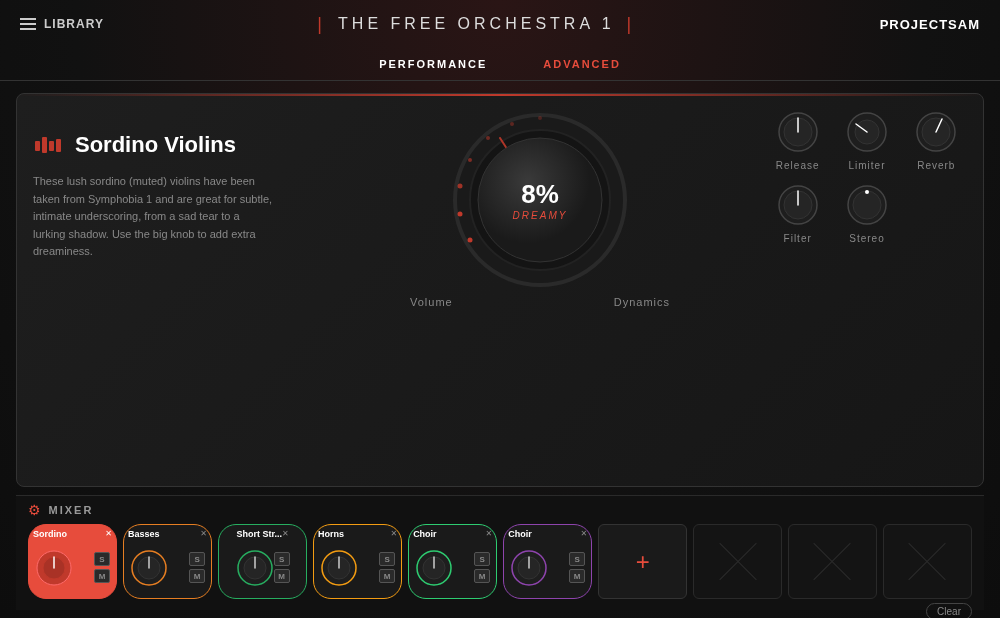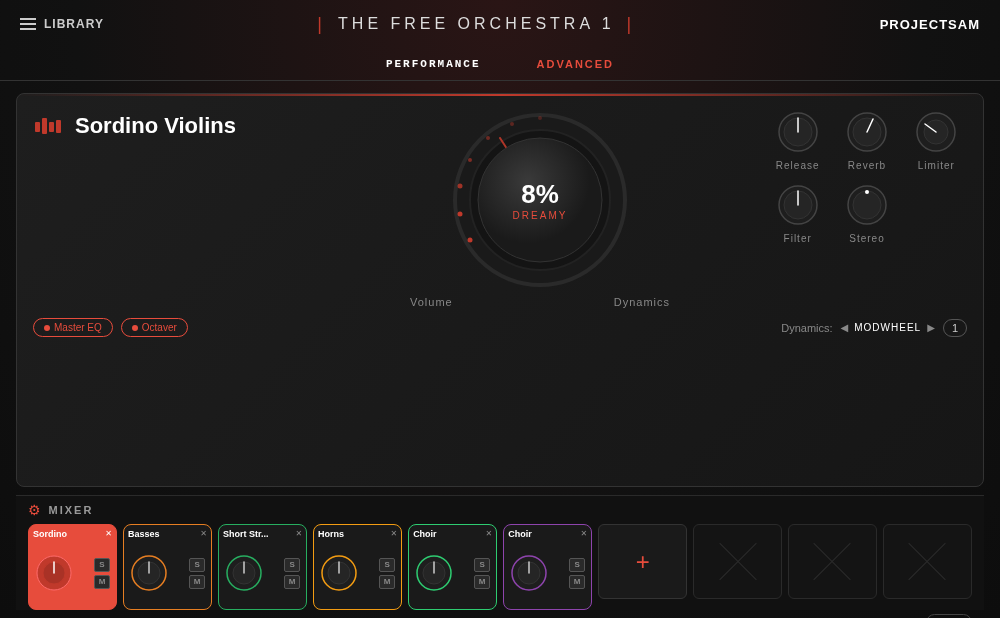--- a/index.html
+++ b/index.html
@@ -96,21 +96,20 @@
       font-size: 11px;
       letter-spacing: 2px;
       padding: 4px 8px;
       cursor: pointer;
       text-transform: uppercase;
       color: #888;
     }
     .tab.active {
       color: #fff;
       font-weight: bold;
-      font-family: Liberation Mono, monospace;
     }
     .tab.highlight {
       color: #e74c3c;
       font-weight: bold;
     }
 
     
     .content-area {
       flex: 1;
       padding: 12px 16px 8px 16px;
@@ -141,20 +140,21 @@
     }
 
     .panel-top {
       display: flex;
       align-items: flex-start;
       justify-content: space-between;
     }
 
     .instrument-info {
       flex: 0 0 280px;
+      margin-top: 19px;
     }
 
     .instrument-name {
       display: flex;
       align-items: center;
       gap: 10px;
       margin-bottom: 12px;
     }
 
     .instrument-icon {
@@ -207,20 +207,21 @@
     .big-knob-value {
       font-size: 26px;
       font-weight: bold;
       color: #fff;
     }
 
     .big-knob-label {
       font-size: 10px;
       color: #e74c3c;
       letter-spacing: 2px;
+      font-style: italic;
     }
 
     .knob-labels {
       display: flex;
       justify-content: space-between;
       width: 260px;
       margin-top: 6px;
     }
 
     .knob-label-text {
@@ -356,38 +357,38 @@
     }
 
     .mixer-tracks {
       display: flex;
       gap: 6px;
       align-items: stretch;
     }
 
     .mixer-track {
       width: 90px;
-      height: 86px;
-      border-radius: 8px;
+      height: 75px;
+      border-radius: 18px;
       border: 1px solid #333;
       background: #1a1a1a;
       padding: 4px;
       display: flex;
       flex-direction: column;
       position: relative;
       cursor: pointer;
     }
 
     .mixer-track.active {
       border-color: #e74c3c;
       background: #e74c3c;
     }
 
     .mixer-track.basses { border-color: #e67e22; }
-    .mixer-track.short-str { border-color: #27ae60; }
+    .mixer-track.short-str { border-color: #27ae60; align-items: center; }
     .mixer-track.horns { border-color: #f39c12; }
     .mixer-track.lows { border-color: #2ecc71; }
     .mixer-track.choir { border-color: #8e44ad; }
 
     .track-header {
       display: flex;
       align-items: center;
       justify-content: space-between;
       margin-bottom: 2px;
     }
@@ -547,20 +548,21 @@
           <div class="instrument-name">
 
             <svg class="instrument-icon" viewBox="0 0 32 32">
               <rect x="2" y="12" width="5" height="10" rx="1" fill="#c0392b"></rect>
               <rect x="9" y="8" width="5" height="16" rx="1" fill="#c0392b"></rect>
               <rect x="16" y="12" width="5" height="10" rx="1" fill="#c0392b"></rect>
               <rect x="23" y="10" width="5" height="13" rx="1" fill="#c0392b"></rect>
             </svg>
             <h2>Sordino Violins</h2>
           </div>
+          <p class="instrument-desc">These lush sordino (muted) violins have been taken from Symphobia 1 and are great for subtle, intimate underscoring, from a sad tear to a lurking shadow. Use the big knob to add extra dreaminess.</p>
         </div>
 
         <div class="knob-center">
           <div class="big-knob-wrapper">
             <svg class="big-knob-arc" viewBox="0 0 180 180">
 
               <circle cx="90" cy="90" r="85" fill="#1a1a1a" stroke="#2a2a2a" stroke-width="4"></circle>
 
               <circle cx="90" cy="90" r="70" fill="#141414" stroke="#222" stroke-width="2"></circle>
 
@@ -602,35 +604,35 @@
             <svg class="knob-small" viewBox="0 0 44 44">
               <circle cx="22" cy="22" r="19" fill="#1e1e1e" stroke="#444" stroke-width="1.5"></circle>
               <circle cx="22" cy="22" r="14" fill="#252525" stroke="#333" stroke-width="1"></circle>
               <line x1="22" y1="22" x2="22" y2="8" stroke="#fff" stroke-width="1.5" stroke-linecap="round"></line>
             </svg>
             <span class="knob-item-label">Release</span>
           </div>
           <div class="knob-item">
             <svg class="knob-small" viewBox="0 0 44 44">
               <circle cx="22" cy="22" r="19" fill="#1e1e1e" stroke="#444" stroke-width="1.5"></circle>
-              <circle cx="22" cy="22" r="14" fill="#252525" stroke="#333" stroke-width="1"></circle>
-              <line x1="22" y1="22" x2="28" y2="9" stroke="#fff" stroke-width="1.5" stroke-linecap="round"></line>
-            </svg>
-            <span class="knob-item-label">Reverb</span>
+
+              <line x1="10" y1="22" x2="34" y2="22" stroke="#444" stroke-width="1"></line>
+              <circle cx="22" cy="22" r="12" fill="#252525" stroke="#333" stroke-width="1"></circle>
+              <line x1="22" y1="22" x2="11" y2="14" stroke="#fff" stroke-width="1.5" stroke-linecap="round"></line>
+            </svg>
+            <span class="knob-item-label">Limiter</span>
           </div>
 
           <div class="knob-item">
             <svg class="knob-small" viewBox="0 0 44 44">
               <circle cx="22" cy="22" r="19" fill="#1e1e1e" stroke="#444" stroke-width="1.5"></circle>
-
-              <line x1="10" y1="22" x2="34" y2="22" stroke="#444" stroke-width="1"></line>
-              <circle cx="22" cy="22" r="12" fill="#252525" stroke="#333" stroke-width="1"></circle>
-              <line x1="22" y1="22" x2="11" y2="14" stroke="#fff" stroke-width="1.5" stroke-linecap="round"></line>
-            </svg>
-            <span class="knob-item-label">Limiter</span>
+              <circle cx="22" cy="22" r="14" fill="#252525" stroke="#333" stroke-width="1"></circle>
+              <line x1="22" y1="22" x2="28" y2="9" stroke="#fff" stroke-width="1.5" stroke-linecap="round"></line>
+            </svg>
+            <span class="knob-item-label">Reverb</span>
           </div>
           <div class="knob-item">
             <svg class="knob-small" viewBox="0 0 44 44">
               <circle cx="22" cy="22" r="19" fill="#1e1e1e" stroke="#444" stroke-width="1.5"></circle>
               <circle cx="22" cy="22" r="14" fill="#252525" stroke="#333" stroke-width="1"></circle>
               <line x1="22" y1="22" x2="22" y2="8" stroke="#fff" stroke-width="1.5" stroke-linecap="round"></line>
             </svg>
             <span class="knob-item-label">Filter</span>
           </div>
           <div class="knob-item">
@@ -639,42 +641,20 @@
               <circle cx="22" cy="22" r="14" fill="#252525" stroke="#333" stroke-width="1"></circle>
 
               <circle cx="22" cy="9" r="2" fill="#fff"></circle>
             </svg>
             <span class="knob-item-label">Stereo</span>
           </div>
         </div>
 
       </div>
 
-      <div class="panel-bottom">
-        <div class="effect-buttons">
-          <button class="effect-btn">
-            <span class="dot"></span>
-            <span>Master EQ</span>
-          </button>
-          <button class="effect-btn">
-            <span class="dot"></span>
-            <span>Octaver</span>
-          </button>
-        </div>
-
-        <div class="dynamics-control">
-          <span class="dynamics-label">Dynamics:</span>
-          <div class="dynamics-nav">
-            <span class="nav-arrow">◀</span>
-            <span class="dynamics-value">MODWHEEL</span>
-            <span class="nav-arrow">▶</span>
-          </div>
-          <div class="dynamics-badge">1</div>
-        </div>
-      </div>
 
     </div>
 
     <div class="mixer-section">
       <div class="mixer-header">
         <span class="mixer-icon">⚙</span>
         <span class="mixer-title">MIXER</span>
       </div>
 
       <div class="mixer-tracks">

